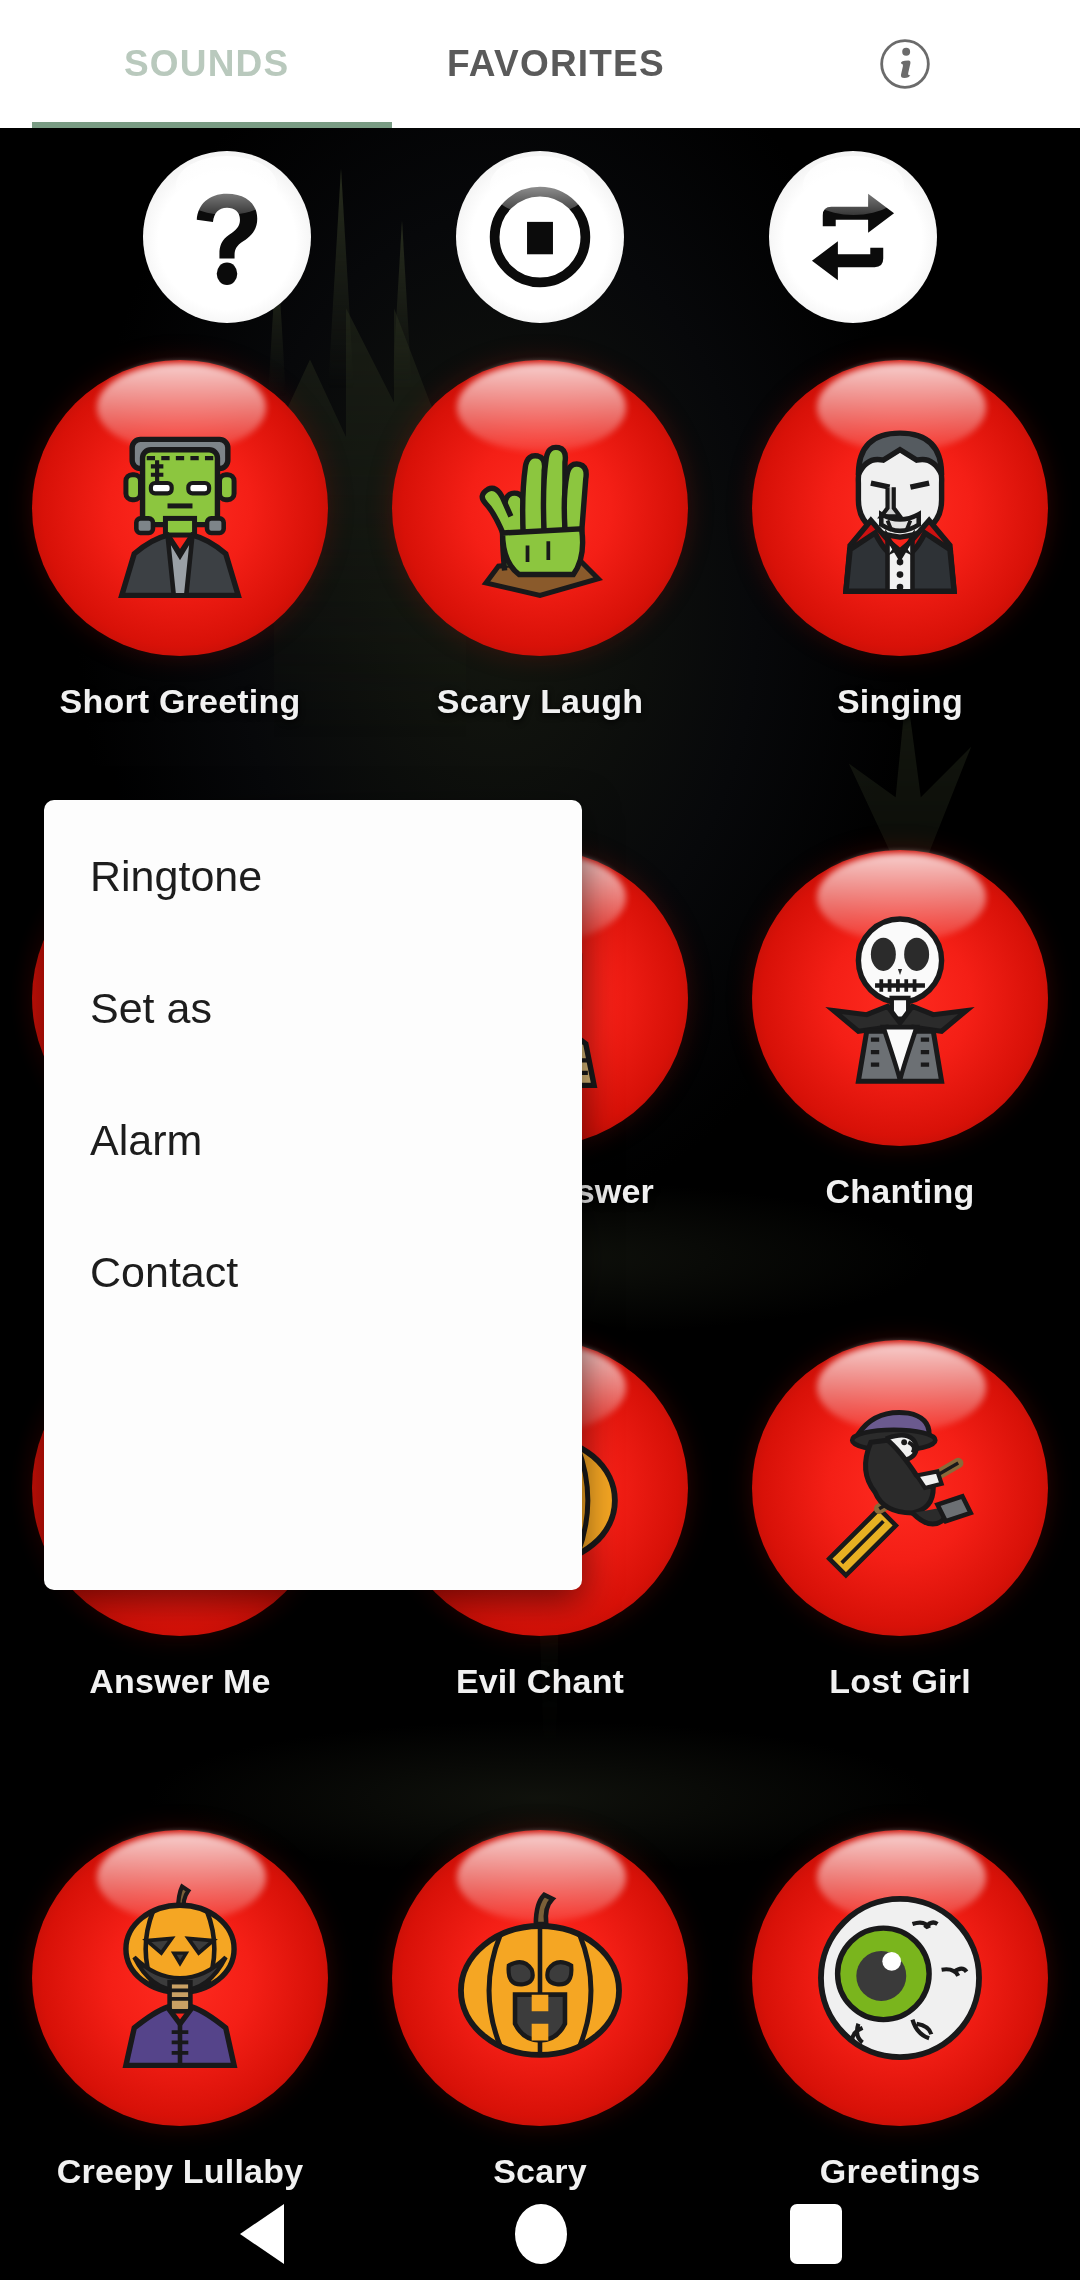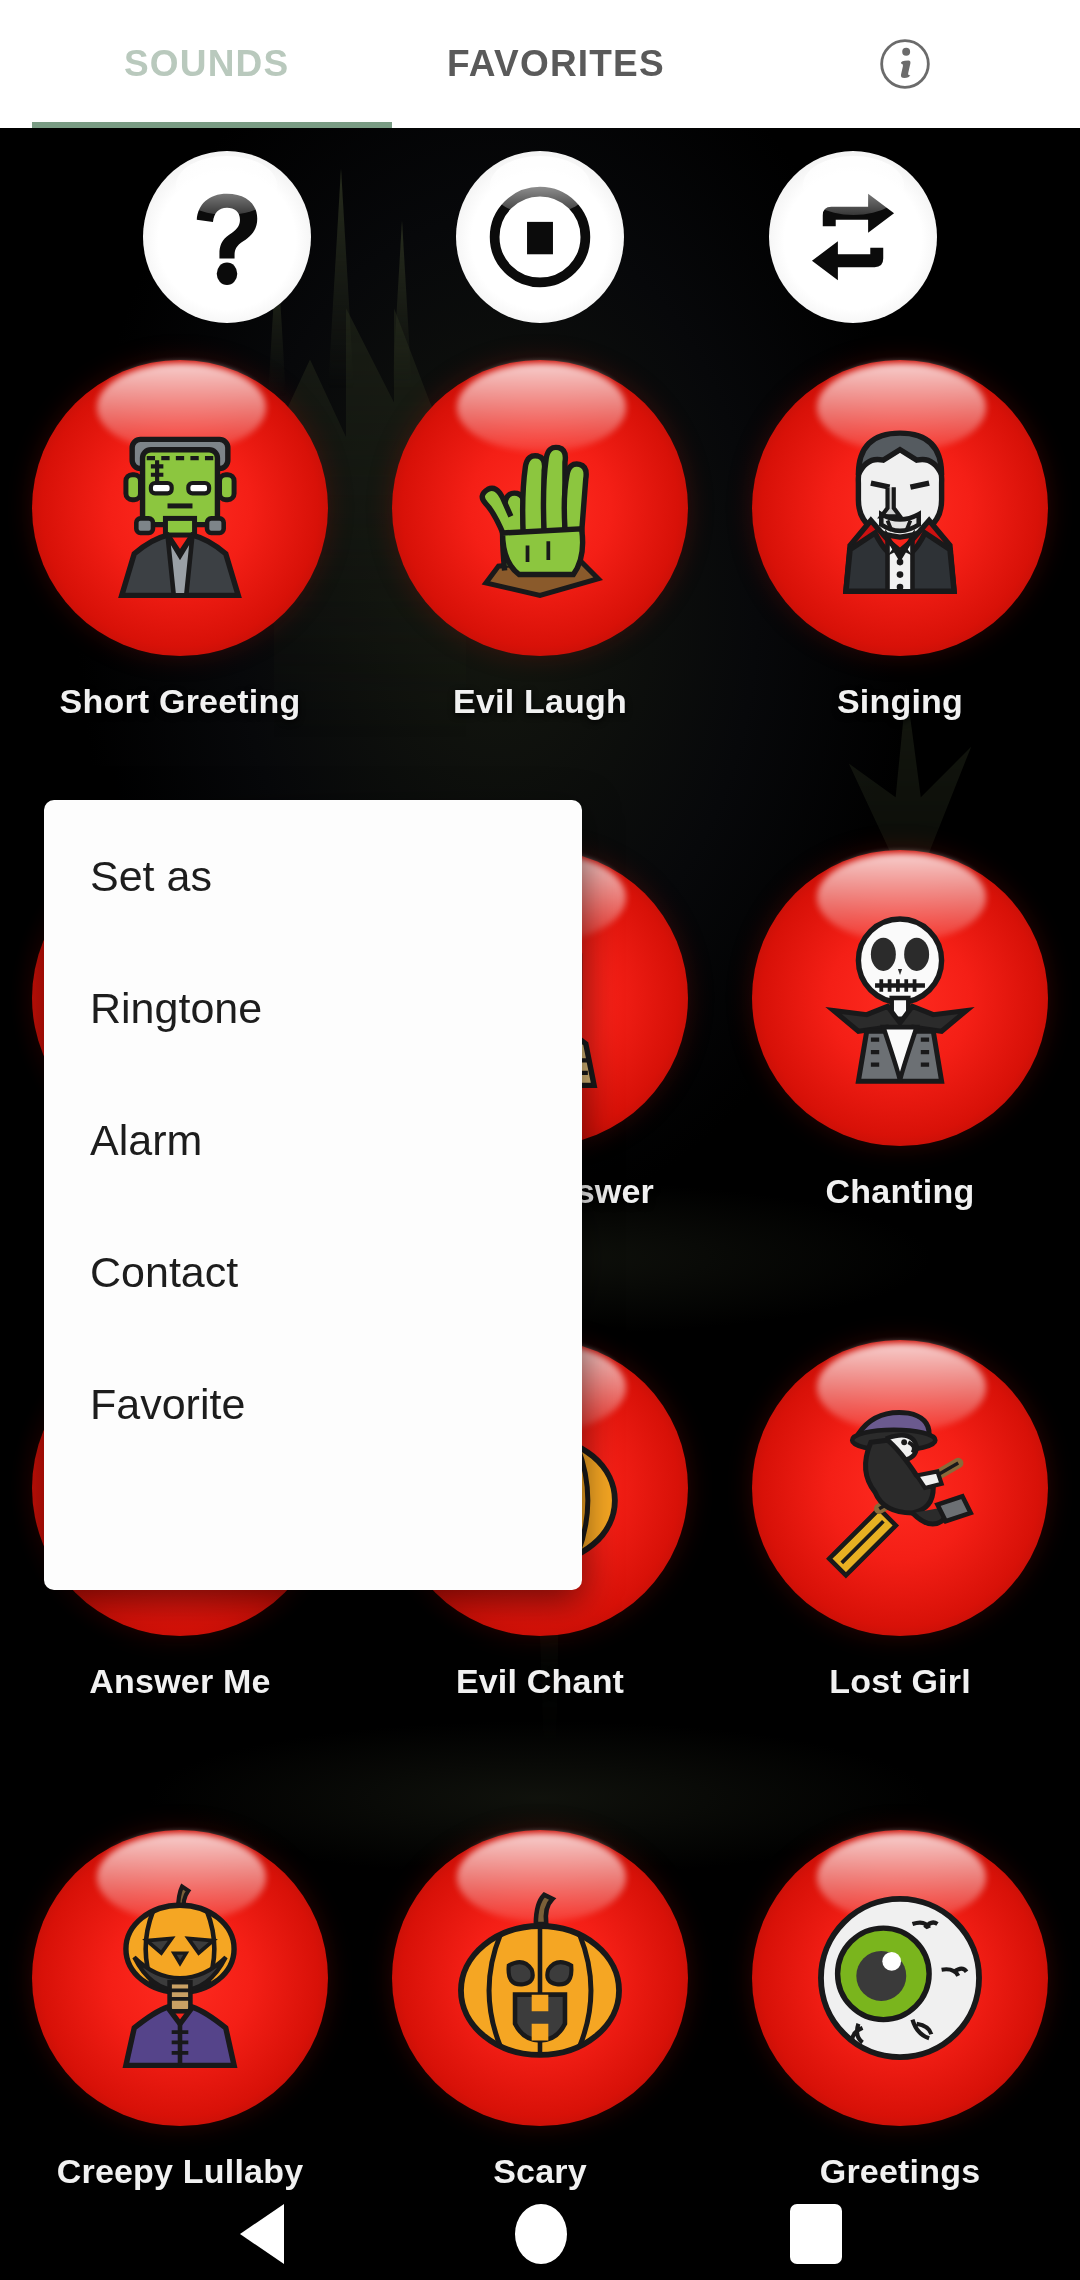--- a/index.html
+++ b/index.html
@@ -265,21 +265,21 @@
           <path d="M30 78 L24 86 L50 92 L78 84 L68 74 Z" fill="#8a5a2b" stroke="#19191a" stroke-width="2.4"></path>
           <path d="M33 80 Q31 60 33 48 Q34 42 39 43 Q43 44 42 50 L42 64" fill="#8cc63f" stroke="#19191a" stroke-width="2.6" stroke-linejoin="round"></path>
           <path d="M42 64 Q41 44 43 30 Q44 24 49 25 Q53 26 52 32 L52 62" fill="#8cc63f" stroke="#19191a" stroke-width="2.6" stroke-linejoin="round"></path>
           <path d="M52 62 Q51 40 53 26 Q54 20 59 21 Q63 22 62 28 L62 60" fill="#8cc63f" stroke="#19191a" stroke-width="2.6" stroke-linejoin="round"></path>
           <path d="M62 60 Q61 44 63 34 Q64 28 69 29 Q73 30 72 36 L70 62" fill="#8cc63f" stroke="#19191a" stroke-width="2.6" stroke-linejoin="round"></path>
           <path d="M33 64 Q28 52 24 48 Q20 44 25 41 Q29 39 32 45 L36 54" fill="#8cc63f" stroke="#19191a" stroke-width="2.6" stroke-linejoin="round"></path>
           <path d="M32 62 Q32 76 40 82 L66 82 Q72 74 70 60 Z" fill="#8cc63f" stroke="#19191a" stroke-width="2.6"></path>
           <path d="M44 68 l0 8 M54 66 l0 9" stroke="#19191a" stroke-width="1.8"></path>
         </svg>
       </div>
-      <div class="cell-label">Evil Laugh</div>
+      <div class="cell-label">Scary Laugh</div>
     </div>
 
     <div class="cell">
       <div class="bubble">
         <div class="gloss"></div>
         <svg viewBox="0 0 100 100">
           <path d="M30 38 Q29 16 50 16 Q71 16 70 38 L70 46 Q70 62 50 64 Q30 62 30 46 Z" fill="#f0f0f0" stroke="#19191a" stroke-width="2.6"></path>
           <path d="M30 34 Q30 14 50 14 Q70 14 70 34 Q66 25 58 27 L50 22 L42 27 Q34 25 30 34 Z" fill="#555b60" stroke="#19191a" stroke-width="2.6"></path>
           <path d="M36 38 l9 2 M64 38 l-9 2" stroke="#19191a" stroke-width="2.6"></path>
           <path d="M44 40 l0 10 l-3 4 l9 0 l-3 -4 l0 -10" fill="#d0d0d0" stroke="#19191a" stroke-width="2"></path>
@@ -451,33 +451,30 @@
           <path d="M56 70 q2 7 8 9 M58 72 q6 1 7 5" fill="none" stroke="#19191a" stroke-width="2"></path>
         </svg>
       </div>
       <div class="cell-label">Greetings</div>
     </div>
 
   </div>
 
   <div class="menu">
     <div class="menu-item">
+      <span>Ringtone</span>
+    </div>
+    <div class="menu-item">
       <span>Set as</span>
-    </div>
-    <div class="menu-item">
-      <span>Ringtone</span>
     </div>
     <div class="menu-item">
       <span>Alarm</span>
     </div>
     <div class="menu-item">
       <span>Contact</span>
-    </div>
-    <div class="menu-item">
-      <span>Favorite</span>
     </div>
   </div>
 
   <div class="navbar">
     <div class="nav-btn nav-back"></div>
     <div class="nav-btn nav-home"></div>
     <div class="nav-btn nav-recents"></div>
   </div>
 
 </div>

